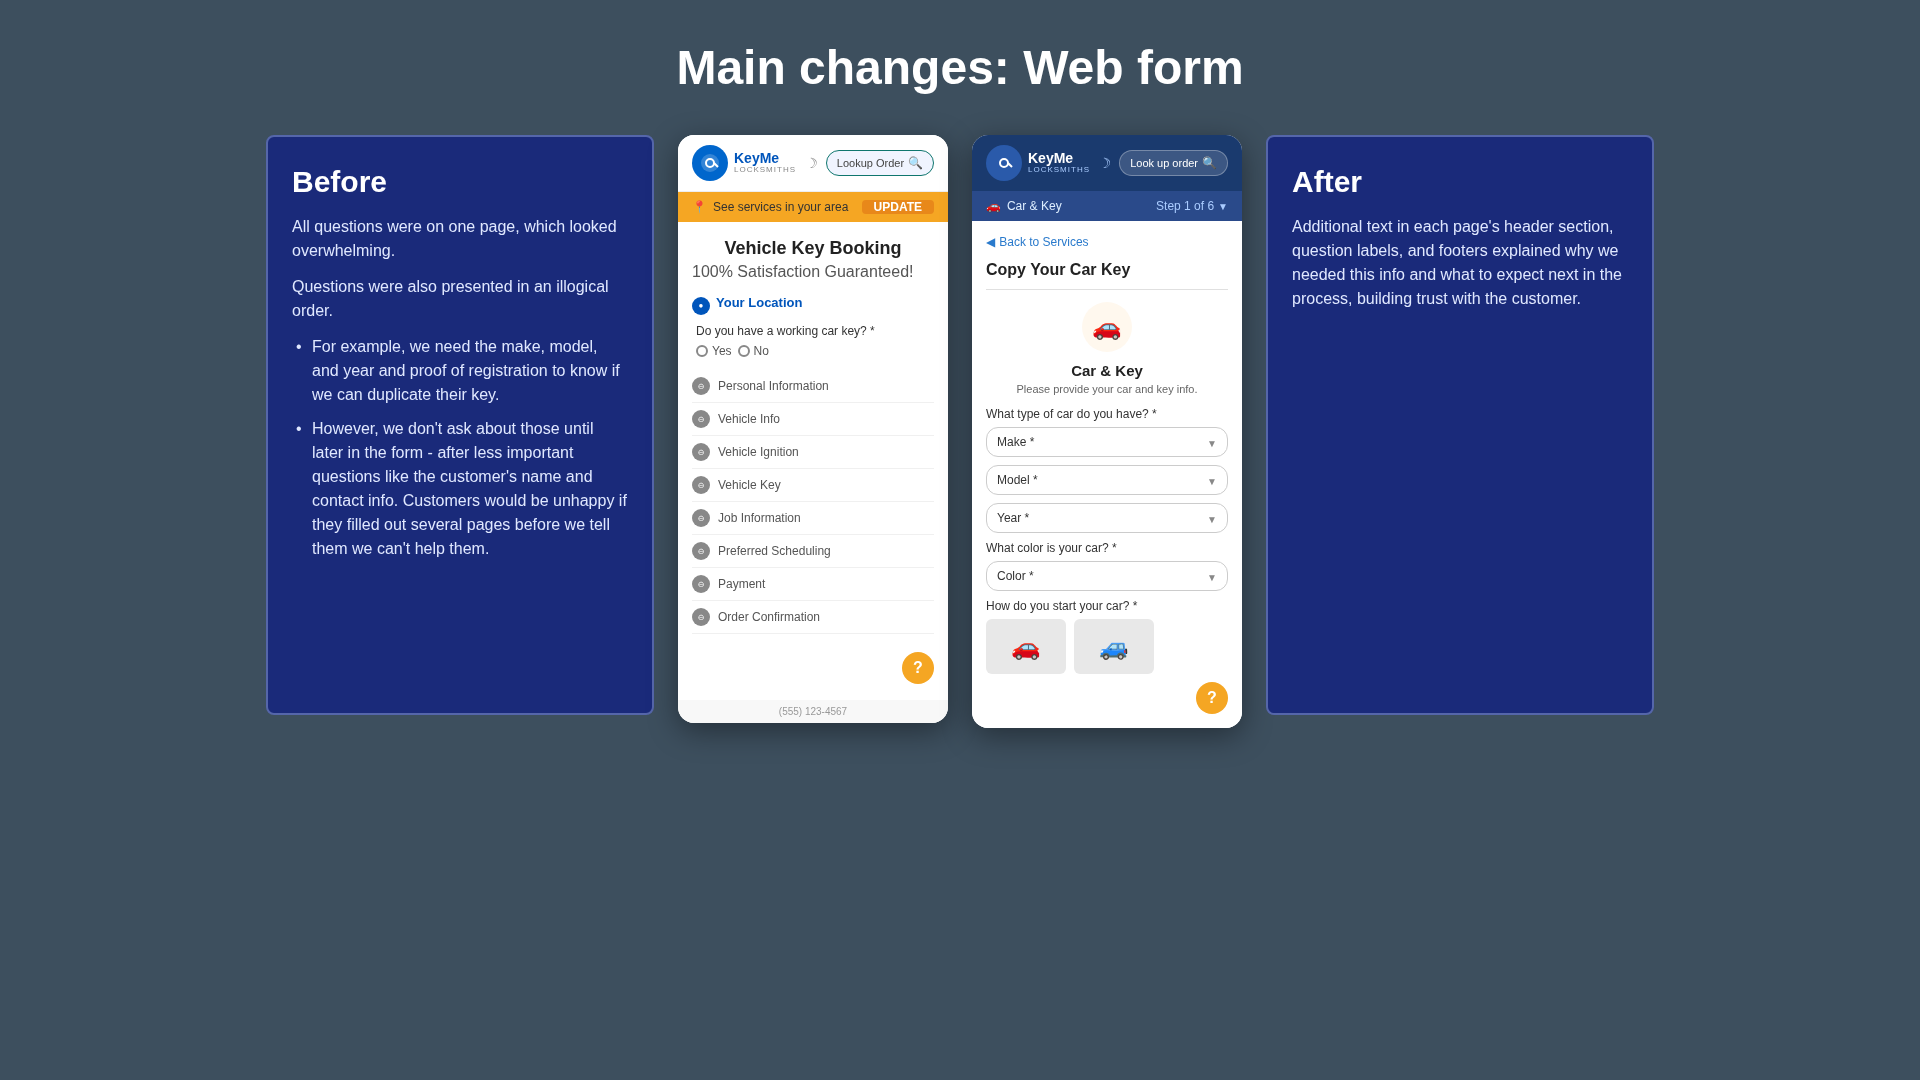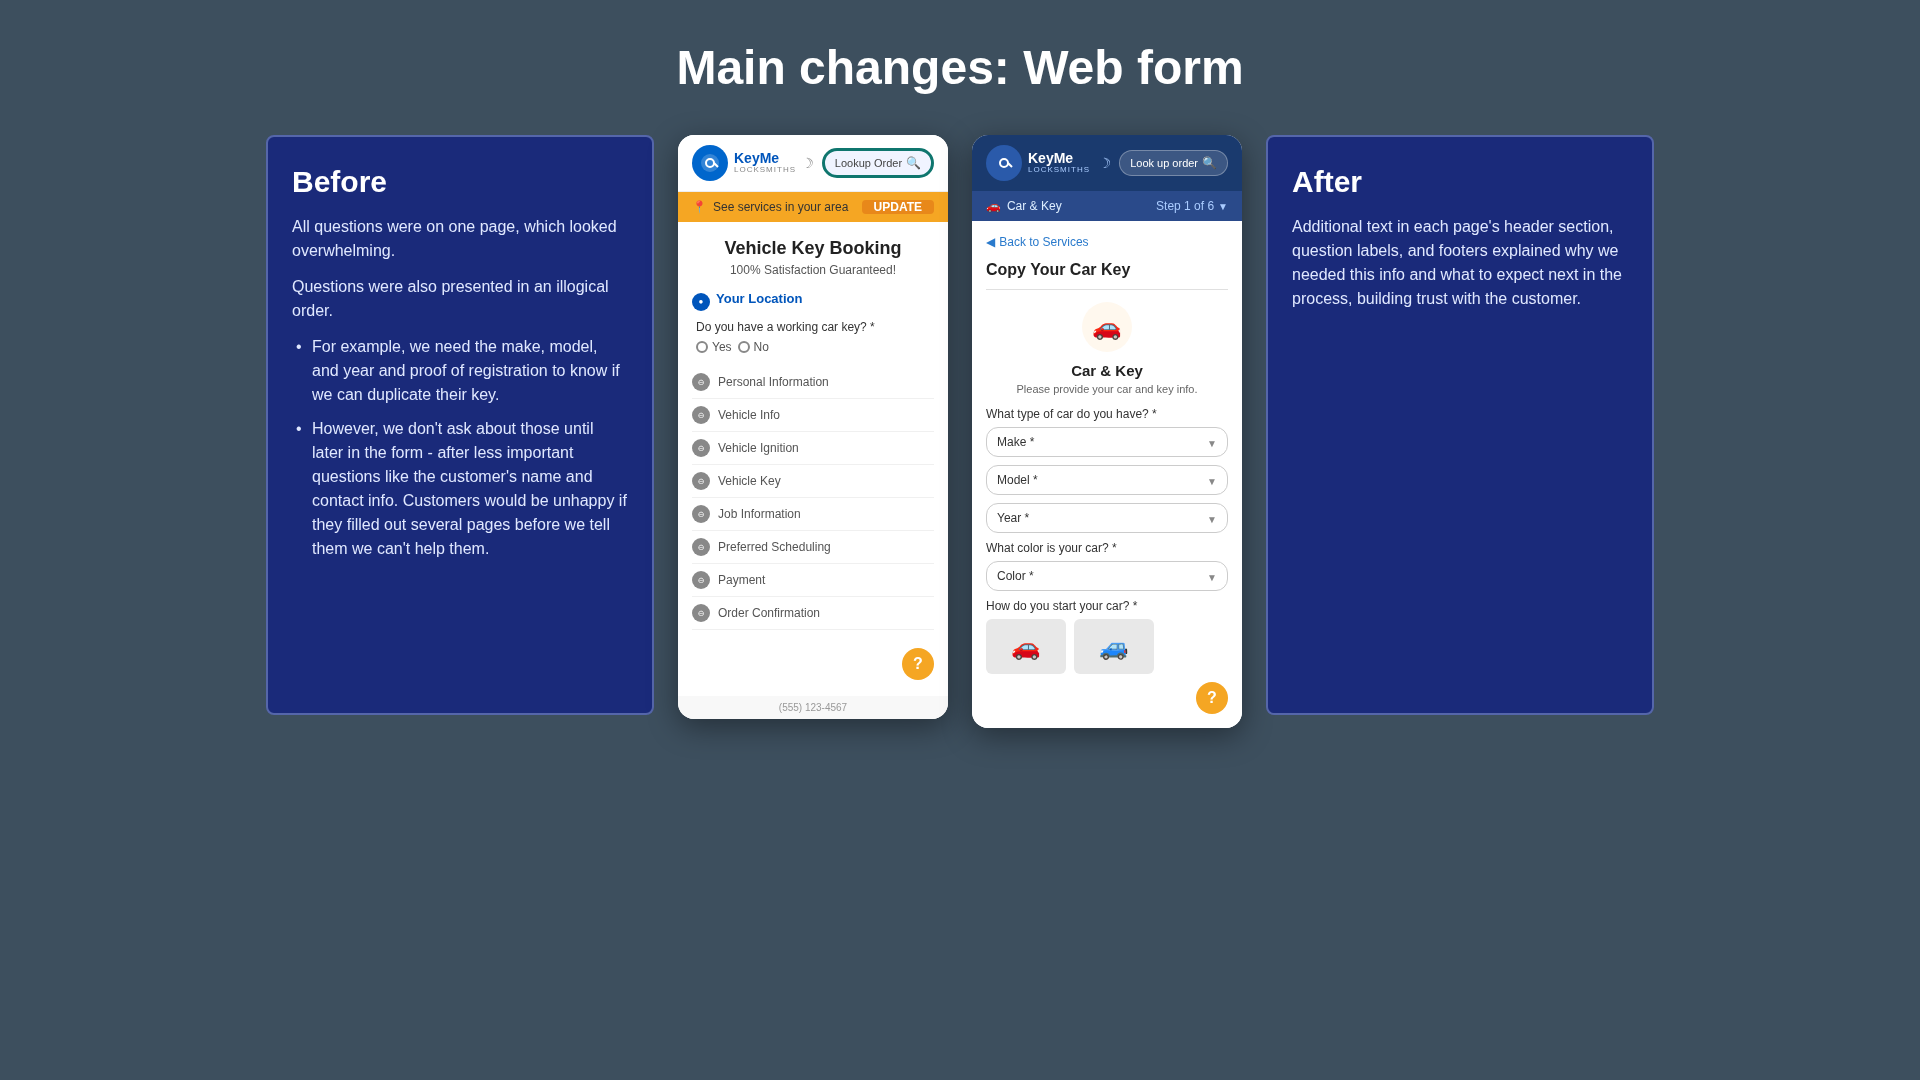--- a/index.html
+++ b/index.html
@@ -120,21 +120,21 @@
       font-size: 8px;
       letter-spacing: 1px;
     }
     .header-right {
       display: flex;
       align-items: center;
       gap: 8px;
     }
     .lookup-btn {
       background: #f0f4ff;
-      border: 3px solid #0f766e;
+      border: 1px solid #0f766e;
       border-radius: 20px;
       padding: 5px 10px;
       font-size: 11px;
       color: #444;
       display: flex;
       align-items: center;
       gap: 4px;
     }
     .orange-banner {
       background: #f5a623;
@@ -159,23 +159,22 @@
       background: #fff;
     }
     .booking-title {
       font-size: 18px;
       font-weight: 700;
       color: #222;
       text-align: center;
       margin-bottom: 4px;
     }
     .satisfaction {
-      font-size: 12px;
+      font-size: 16px;
       color: #555;
-      text-align: center;
       margin-bottom: 14px;
     }
     .step-section {
       margin-bottom: 10px;
     }
     .step-item {
       display: flex;
       align-items: center;
       gap: 8px;
       padding: 7px 0;

